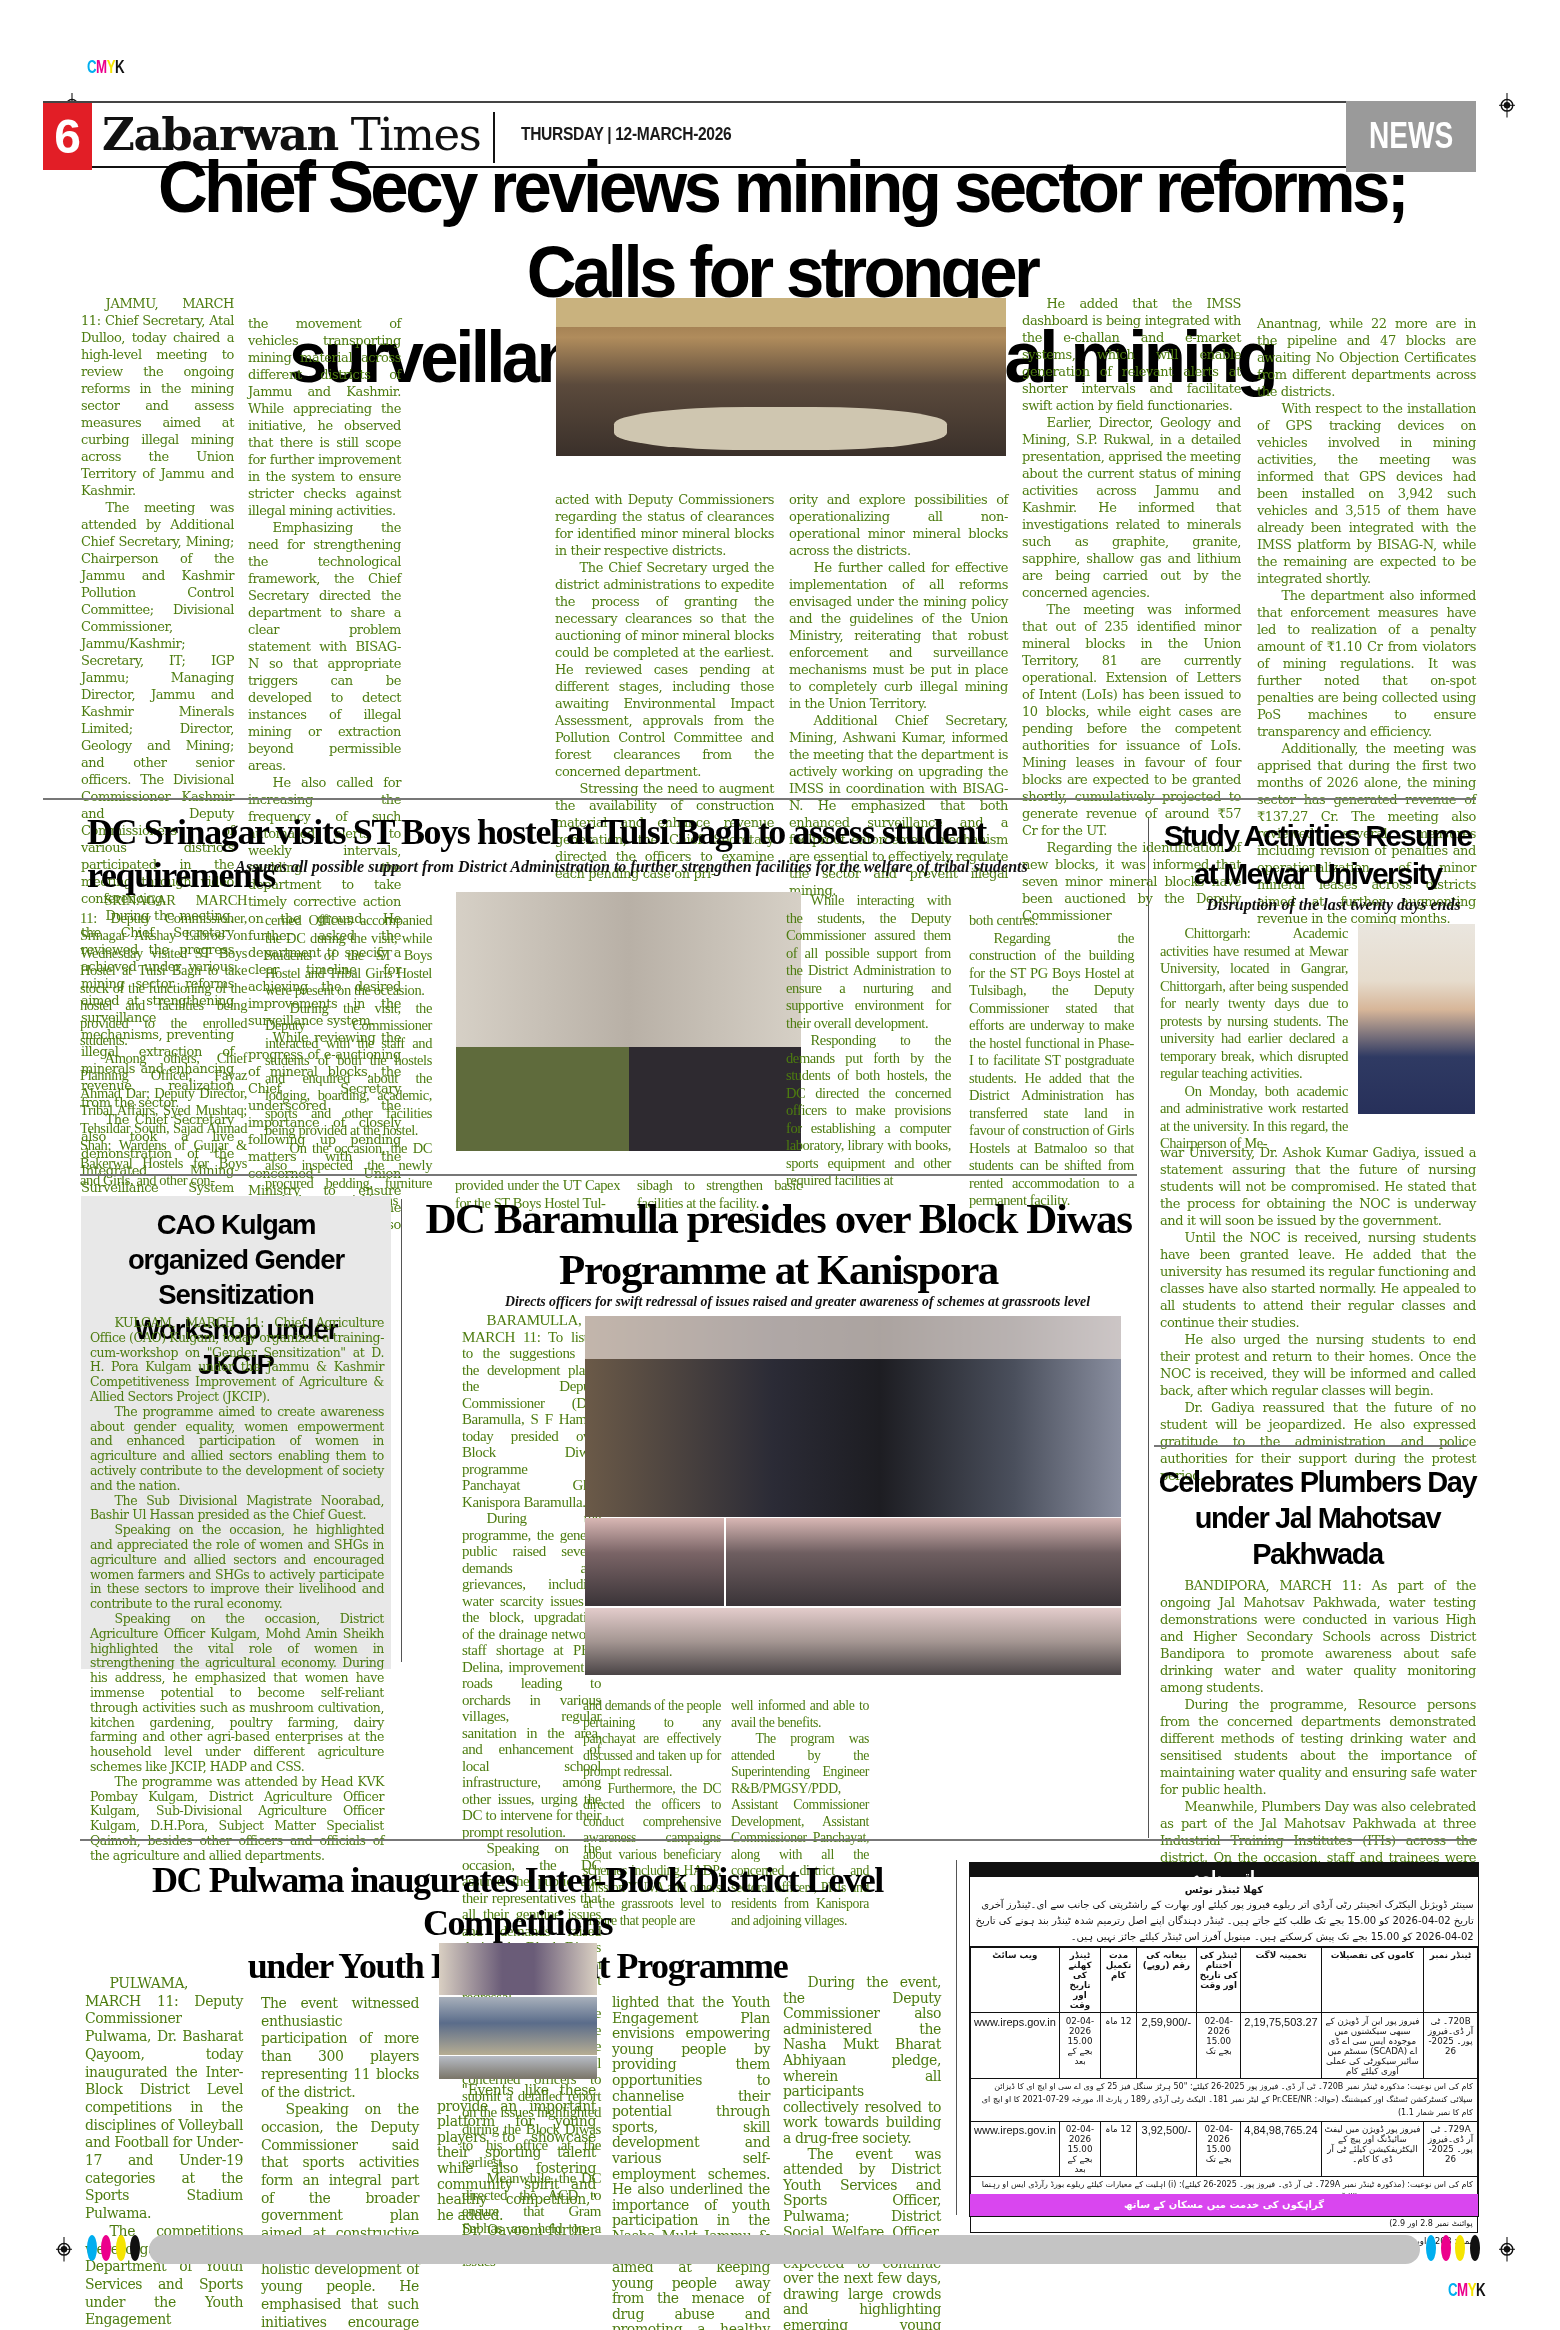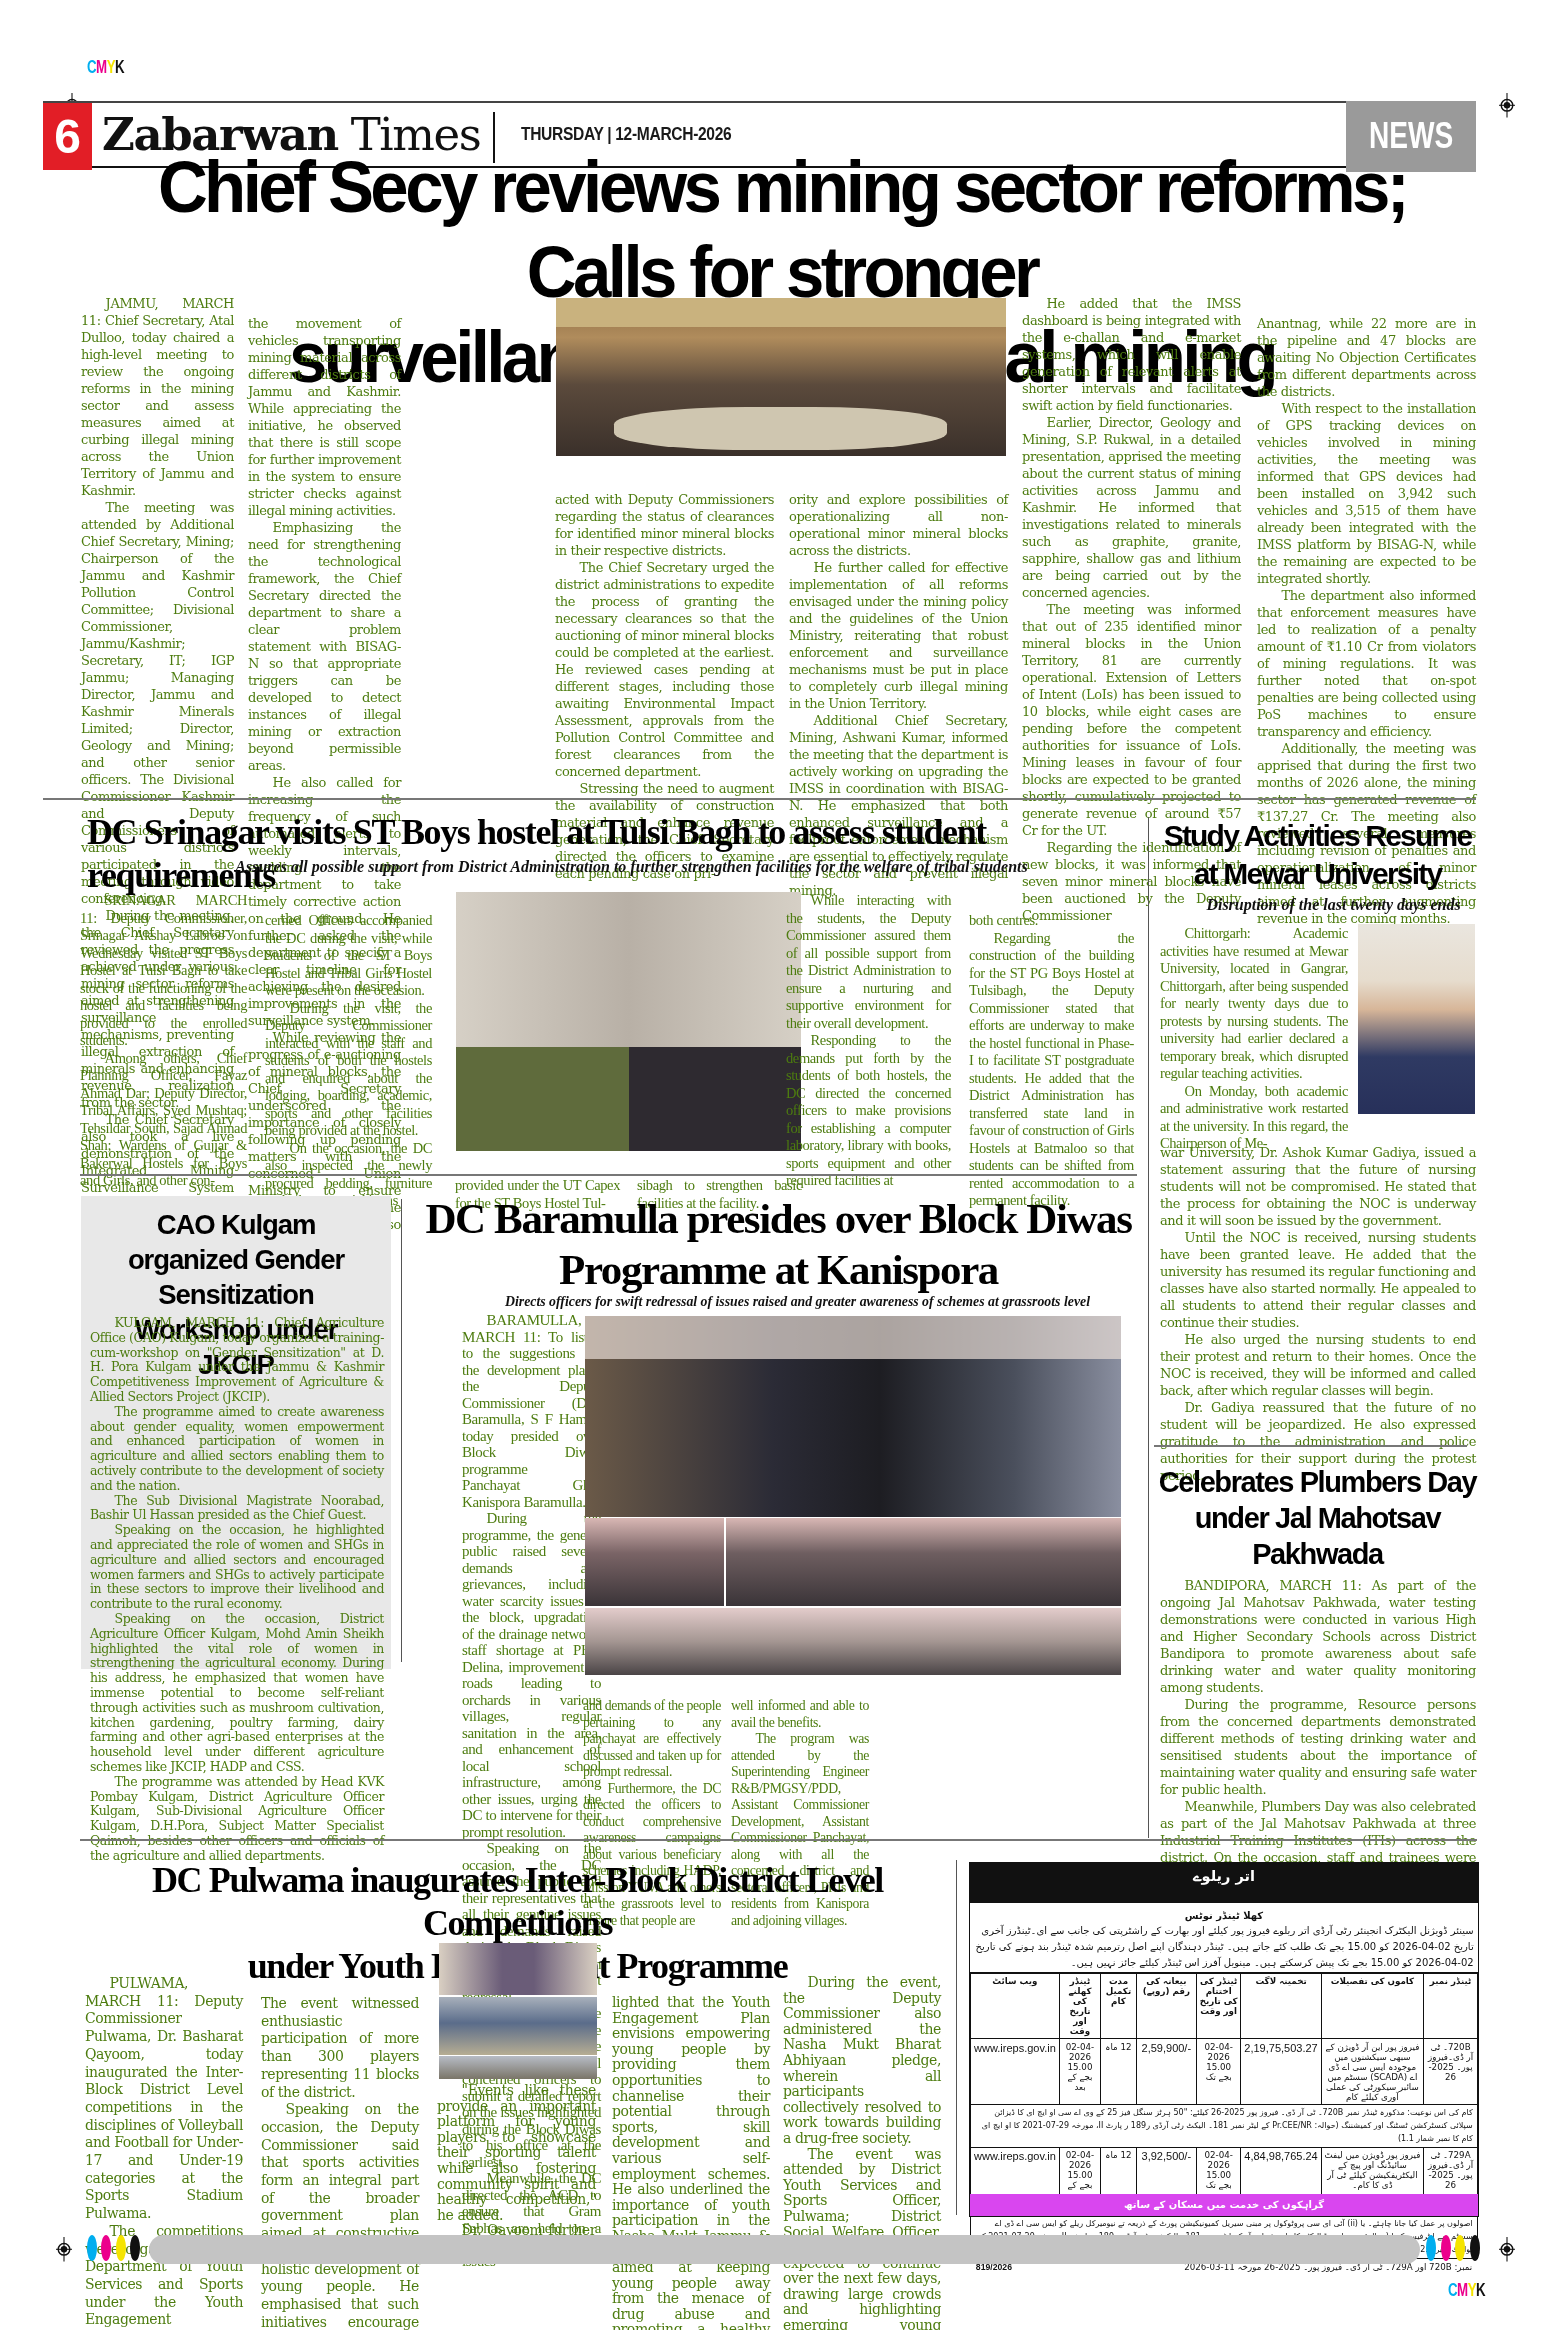--- a/index.html
+++ b/index.html
@@ -34,21 +34,21 @@
   .col p.noindent { text-indent: 0; margin-top: 20px; }
 
   .photo { position: absolute; overflow: hidden; background: #6b5a48; }
   .rule-h { position: absolute; height: 2.2px; background: #777; }
   .rule-v { position: absolute; width: 1.4px; background: #555; }
 
   .boxed { position: absolute; background: #e8e8e8; }
 
   
   .tender { position: absolute; left: 969px; top: 1862px; width: 510px; height: 355px; border: 1.4px solid #111; background: #fff; font-family: "DejaVu Sans", sans-serif; color: #111; direction: rtl; }
-  .tender .t-head { height: 40px; background: #111; color: #fff; text-align: center; font-weight: bold; font-size: 14.5px; line-height: 26px; }
+  .tender .t-head { height: 14px; background: #111; color: #fff; text-align: center; font-weight: bold; font-size: 14.5px; line-height: 26px; }
   .tender .t-sub { text-align: center; font-weight: bold; font-size: 10px; margin-top: 7.2px; }
   .tender .t-intro { font-size: 10px; line-height: 16px; padding: 1.4px 4.3px; border-bottom: 0.7px solid #111; }
   .tender table { width: 100%; border-collapse: collapse; font-size: 8.7px; }
   .tender th, .tender td { border: 0.7px solid #111; padding: 2.2px 2.2px; vertical-align: top; text-align: center; }
   .tender td.num { font-family: "Liberation Sans", sans-serif; font-size: 11px; direction: ltr; }
   .tender .t-note { font-size: 8px; line-height: 13px; padding: 1.4px 4.3px; border-bottom: 0.7px solid #111; }
   .tender .t-foot-row { display: flex; justify-content: space-between; font-size: 8.7px; padding: 2.9px 5.8px; }
   .tender .t-foot { position: absolute; bottom: 0; left: 0; right: 0; height: 22px; background: #d946ef; color: #fff; text-align: center; font-size: 10px; line-height: 22px; font-weight: bold; }
 
   .color-bar { position: absolute; top: 2235px; height: 29px; border-radius: 14.5px; background: #c4c4c4; }

